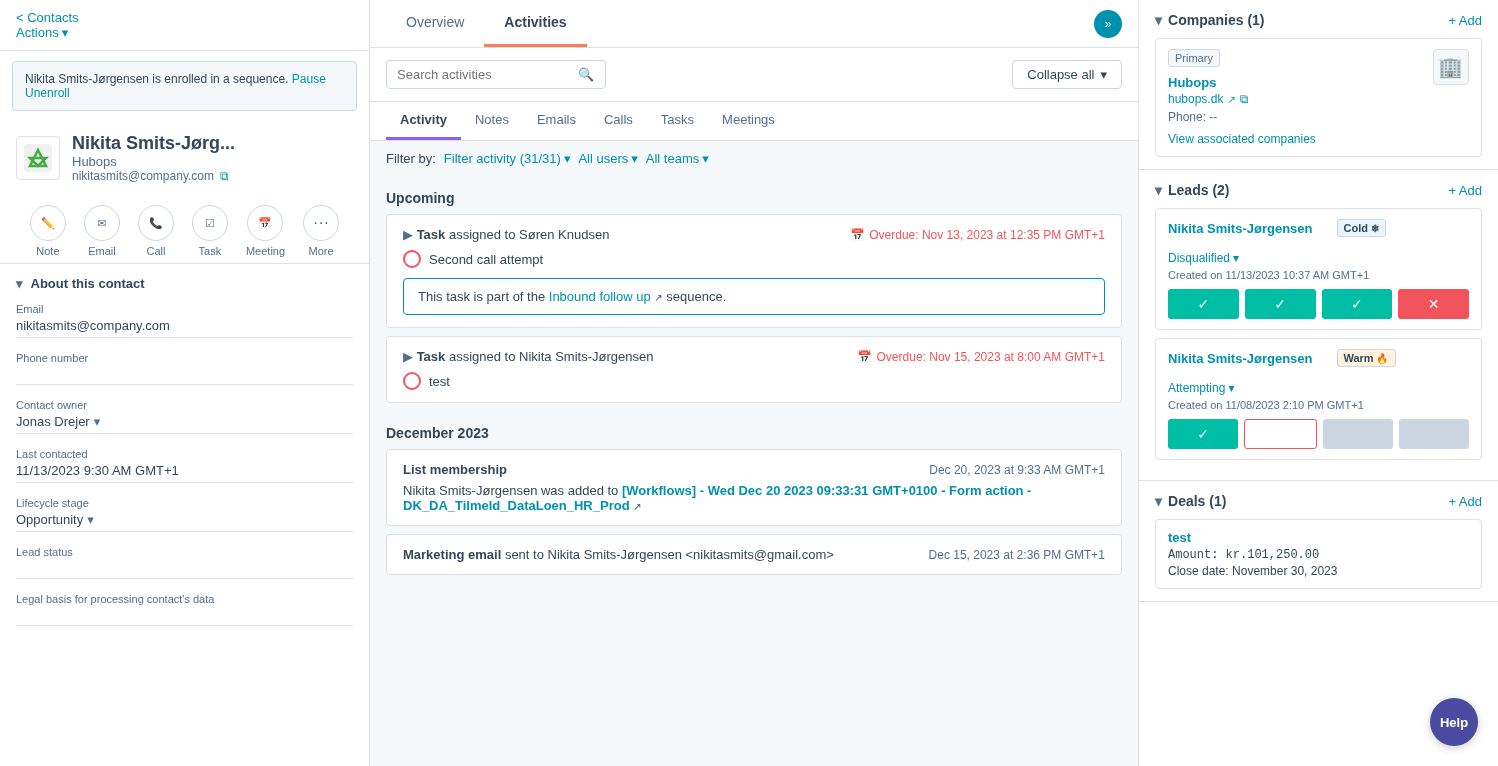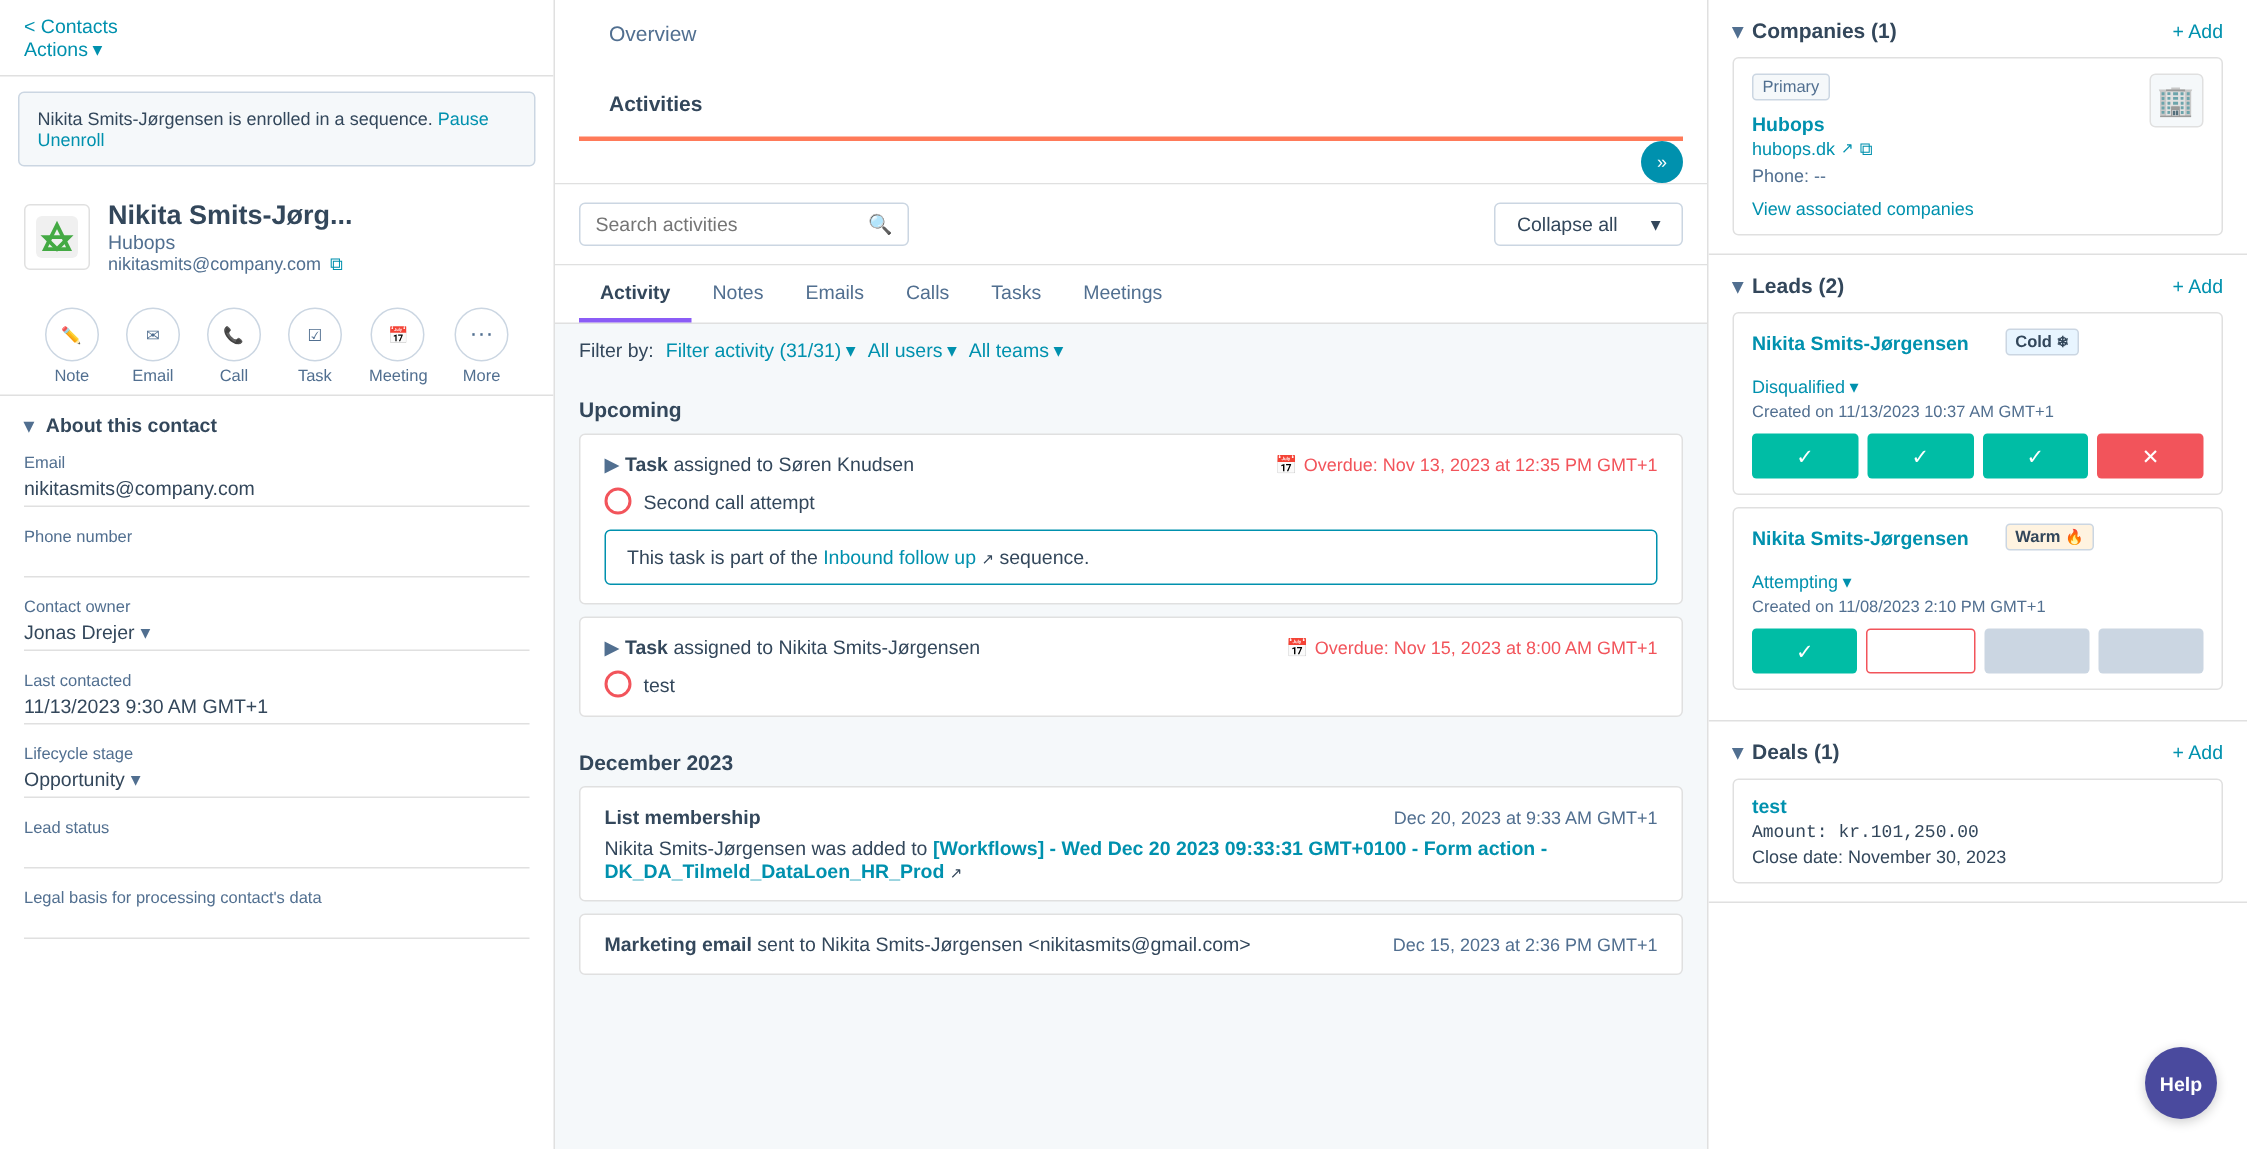--- a/index.html
+++ b/index.html
@@ -27,29 +27,29 @@
 
     .about-section { padding: 12px 16px; }
     .about-header { display: flex; align-items: center; gap: 8px; font-weight: 600; font-size: 13px; color: #33475b; margin-bottom: 12px; cursor: pointer; }
     .field-group { margin-bottom: 14px; }
     .field-label { font-size: 11px; color: #516f90; margin-bottom: 3px; }
     .field-value { font-size: 13px; color: #33475b; border-bottom: 1px solid #e0e0e0; padding-bottom: 4px; }
     .field-value-dropdown { display: flex; align-items: center; gap: 4px; }
 
     
     .center-panel { flex: 1; display: flex; flex-direction: column; background: #f5f8fa; overflow: hidden; position: relative; }
-    .tabs-bar { display: flex; background: #fff; border-bottom: 1px solid #e0e0e0; padding: 0 16px; flex-direction: column; }
+    .tabs-bar { display: flex; background: #fff; border-bottom: 1px solid #e0e0e0; padding: 0 16px; }
     .tab { padding: 14px 20px; font-size: 14px; color: #516f90; cursor: pointer; border-bottom: 3px solid transparent; }
     .tab.active { color: #33475b; font-weight: 600; border-bottom: 3px solid #ff7a59; }
     .expand-btn { margin-left: auto; align-self: center; width: 28px; height: 28px; background: #0091ae; border-radius: 50%; display: flex; align-items: center; justify-content: center; cursor: pointer; color: #fff; font-size: 12px; }
 
     .activity-bar { display: flex; align-items: center; justify-content: space-between; padding: 12px 16px; background: #fff; border-bottom: 1px solid #e0e0e0; }
     .search-box { display: flex; align-items: center; border: 1px solid #cbd6e2; border-radius: 4px; padding: 6px 10px; background: #fff; gap: 8px; width: 220px; }
     .search-box input { border: none; outline: none; font-size: 13px; color: #33475b; width: 100%; background: transparent; }
-    .collapse-btn { border: 1px solid #cbd6e2; border-radius: 4px; padding: 6px 14px; font-size: 13px; color: #33475b; cursor: pointer; background: #fff; display: flex; align-items: center; gap: 22px; }
+    .collapse-btn { border: 1px solid #cbd6e2; border-radius: 4px; padding: 6px 14px; font-size: 13px; color: #33475b; cursor: pointer; background: #fff; display: flex; align-items: center; gap: 6px; }
 
     .activity-tabs { display: flex; gap: 0; padding: 0 16px; background: #fff; border-bottom: 1px solid #e0e0e0; }
     .activity-tab { padding: 10px 14px; font-size: 13px; color: #516f90; cursor: pointer; border-bottom: 3px solid transparent; }
     .activity-tab.active { color: #33475b; font-weight: 600; border-bottom: 3px solid #8b5cf6; }
 
     .filter-bar { display: flex; align-items: center; gap: 8px; padding: 10px 16px; background: #f5f8fa; font-size: 13px; color: #33475b; }
     .filter-link { color: #0091ae; cursor: pointer; display: flex; align-items: center; gap: 3px; }
 
     .activities-content { flex: 1; overflow-y: auto; padding: 0 16px 16px; }
     .section-header { font-size: 14px; font-weight: 600; color: #33475b; padding: 14px 0 8px; }

